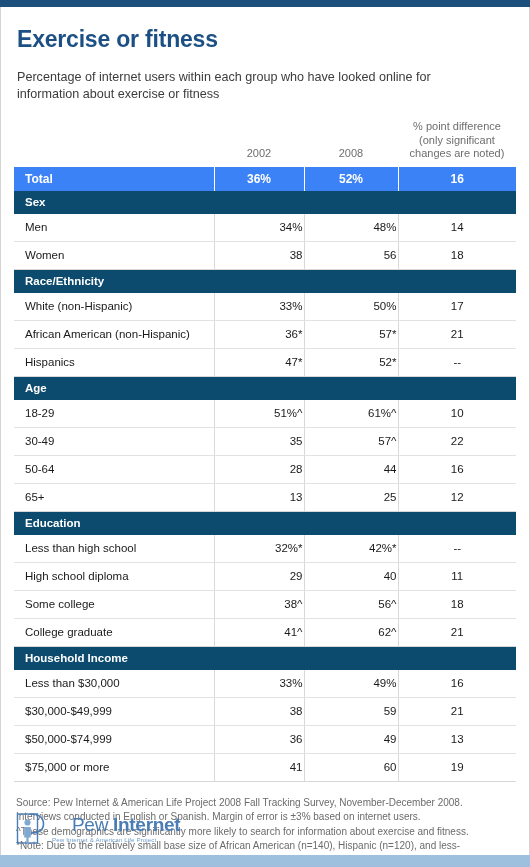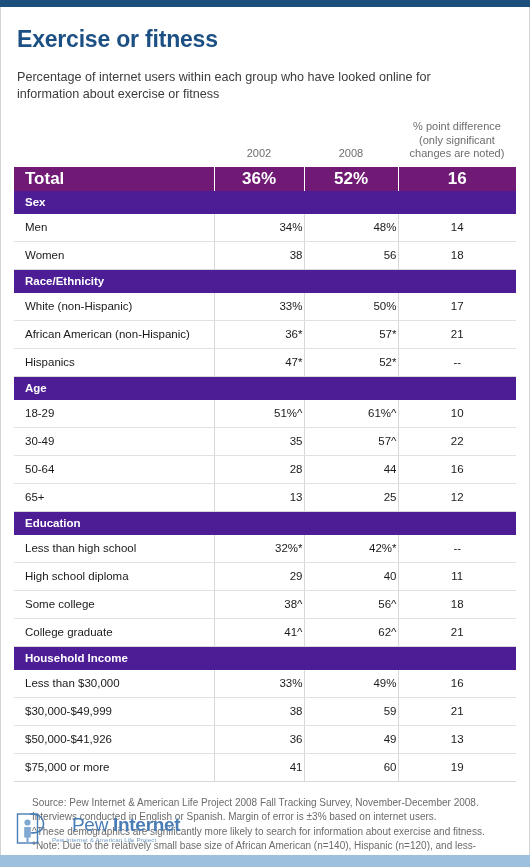--- a/index.html
+++ b/index.html
@@ -87,37 +87,37 @@
     color: #6e6e6e;
     font-size: 11px;
     line-height: 13.5px;
     border: 0;
   }
   .colhead td.lbl { text-align: left; }
   .colhead td.diffhead { line-height: 13.5px; }
 
   
   tr.total td {
-    background: #701a75;
+    background: #3b82f6;
     color: #ffffff;
     font-weight: bold;
     height: 22px;
     border-right: 1px solid #ffffff;
-    font-size: 17px;
+    font-size: 12px;
   }
   tr.total td:last-child { border-right: 0; }
   tr.total td.lbl {
     text-align: left;
     padding-left: 11px;
   }
   tr.total td.num { text-align: center; }
 
   
   tr.section td {
-    background: #4c1d95;
+    background: #0c4a6e;
     color: #ffffff;
     font-weight: bold;
     height: 21px;
     padding-left: 11px;
     font-size: 11.5px;
     border: 0;
   }
 
   
   tr.data td {
@@ -139,21 +139,20 @@
     text-align: center;
   }
   tr.data.lastofgroup td { border-bottom: 1px solid #d8d8d8; }
 
   .footnote {
     margin: 14px 16px 0 16px;
     font-size: 10px;
     line-height: 14.6px;
     color: #6b6b6b;
     max-width: 495px;
-    padding-left: 16px;
   }
   .footnote div { white-space: nowrap; }
 
   
   .logo-wrap {
     position: absolute;
     left: 16px;
     top: 812px;
     display: flex;
     align-items: center;
@@ -316,21 +315,21 @@
             <td class="num">49%</td>
             <td class="diff">16</td>
           </tr>
           <tr class="data">
             <td class="lbl">$30,000-$49,999</td>
             <td class="num">38</td>
             <td class="num">59</td>
             <td class="diff">21</td>
           </tr>
           <tr class="data">
-            <td class="lbl">$50,000-$41,926</td>
+            <td class="lbl">$50,000-$74,999</td>
             <td class="num">36</td>
             <td class="num">49</td>
             <td class="diff">13</td>
           </tr>
           <tr class="data lastofgroup">
             <td class="lbl">$75,000 or more</td>
             <td class="num">41</td>
             <td class="num">60</td>
             <td class="diff">19</td>
           </tr>

